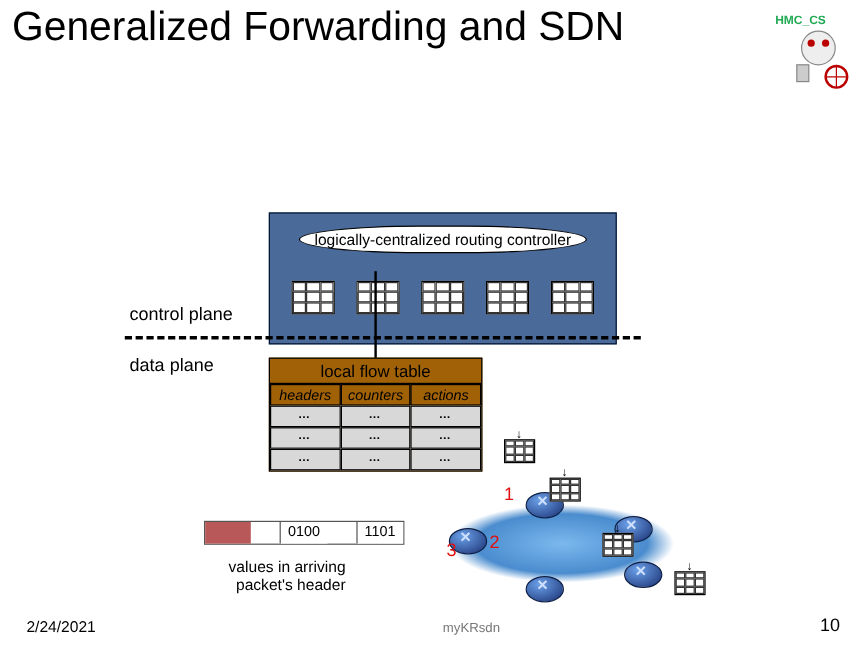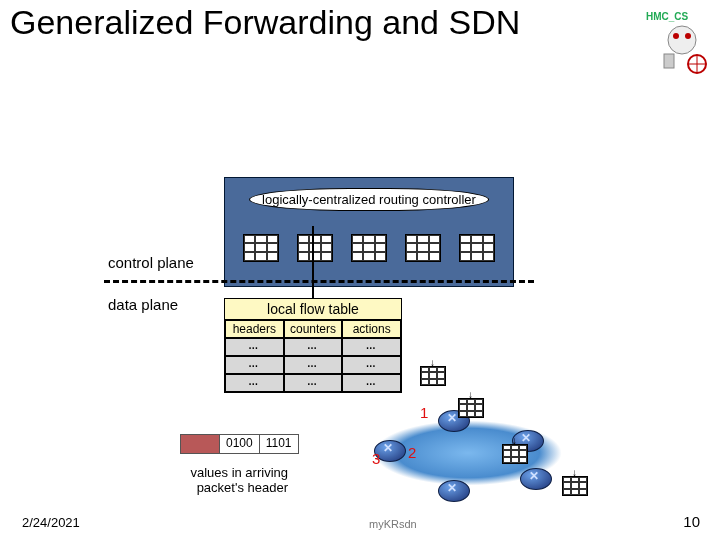--- a/index.html
+++ b/index.html
@@ -19,30 +19,30 @@
   .controller-label { position: absolute; top: 10px; left: 50%; transform: translateX(-50%); background: #fff; border: 1.5px solid #000; border-radius: 50%/60%; padding: 3px 12px; font-size: 13px; white-space: nowrap; }
   .mini-tables { position: absolute; top: 56px; left: 0; width: 100%; display: flex; justify-content: space-evenly; }
   .mini-table { width: 36px; height: 28px; background: #fff; border: 1px solid #000; display: grid; grid-template-columns: 1fr 1fr 1fr; grid-template-rows: 8px 1fr 1fr; }
   .mini-table > div { border: 0.5px solid #333; }
   .mini-table .hdr { background: #fff; }
 
   .control-plane-label { position: absolute; top: 116px; left: 0; font-size: 15px; }
   .data-plane-label { position: absolute; top: 158px; left: 0; font-size: 15px; }
   .dash-line { position: absolute; top: 142px; left: -4px; width: 430px; border-top: 3px dashed #000; }
 
-  .flow-table-box { position: absolute; top: 160px; left: 116px; width: 178px; border: 1.5px solid #000; background: #fef9c3; }
+  .flow-table-box { position: absolute; top: 160px; left: 116px; width: 178px; border: 1.5px solid #000; background: #a16207; }
   .flow-table-title { text-align: center; font-size: 14px; padding: 2px 0; border-bottom: 1px solid #000; }
-  .flow-table-hdr { display: grid; grid-template-columns: 1fr 1fr 1fr; font-size: 12px; text-align: center; }
+  .flow-table-hdr { display: grid; grid-template-columns: 1fr 1fr 1fr; font-size: 12px; text-align: center; font-style: italic; }
   .flow-table-hdr > div { border: 1px solid #000; padding: 1px 2px; }
   .flow-table-rows { display: grid; grid-template-columns: 1fr 1fr 1fr; grid-auto-rows: 18px; }
   .flow-table-rows > div { border: 1px solid #000; text-align: center; font-weight: bold; background: #d8d8d8; letter-spacing: 2px; font-size: 10px; line-height: 14px; }
 
   .conn-line { position: absolute; top: 88px; left: 204px; width: 2px; height: 74px; background: #000; }
 
-  .packet { position: absolute; top: 296px; left: 72px; display: flex; border: 1.5px solid #555; font-size: 12px; }
+  .packet { position: absolute; top: 296px; left: 62px; display: flex; border: 1.5px solid #555; font-size: 12px; gap: 24px; }
   .packet .pfx { background: #b85858; width: 38px; height: 18px; }
   .packet .c1, .packet .c2 { padding: 1px 6px; border-left: 1px solid #555; background: #fff; }
 
   .packet-caption { position: absolute; top: 328px; left: 40px; width: 140px; font-size: 13px; text-align: right; line-height: 1.15; }
 
   .network { position: absolute; top: 270px; left: 230px; width: 260px; height: 100px; background: radial-gradient(ellipse 130px 45px at 50% 45%, #7bb8ee 0%, #4a8cce 55%, rgba(74,140,206,0) 72%); }
   .router {
     position: absolute; width: 32px; height: 22px;
     background: radial-gradient(ellipse at 35% 30%, #6aa0e8 0%, #2a468a 80%);
     border-radius: 50%; border: 1px solid #0d1e44;

